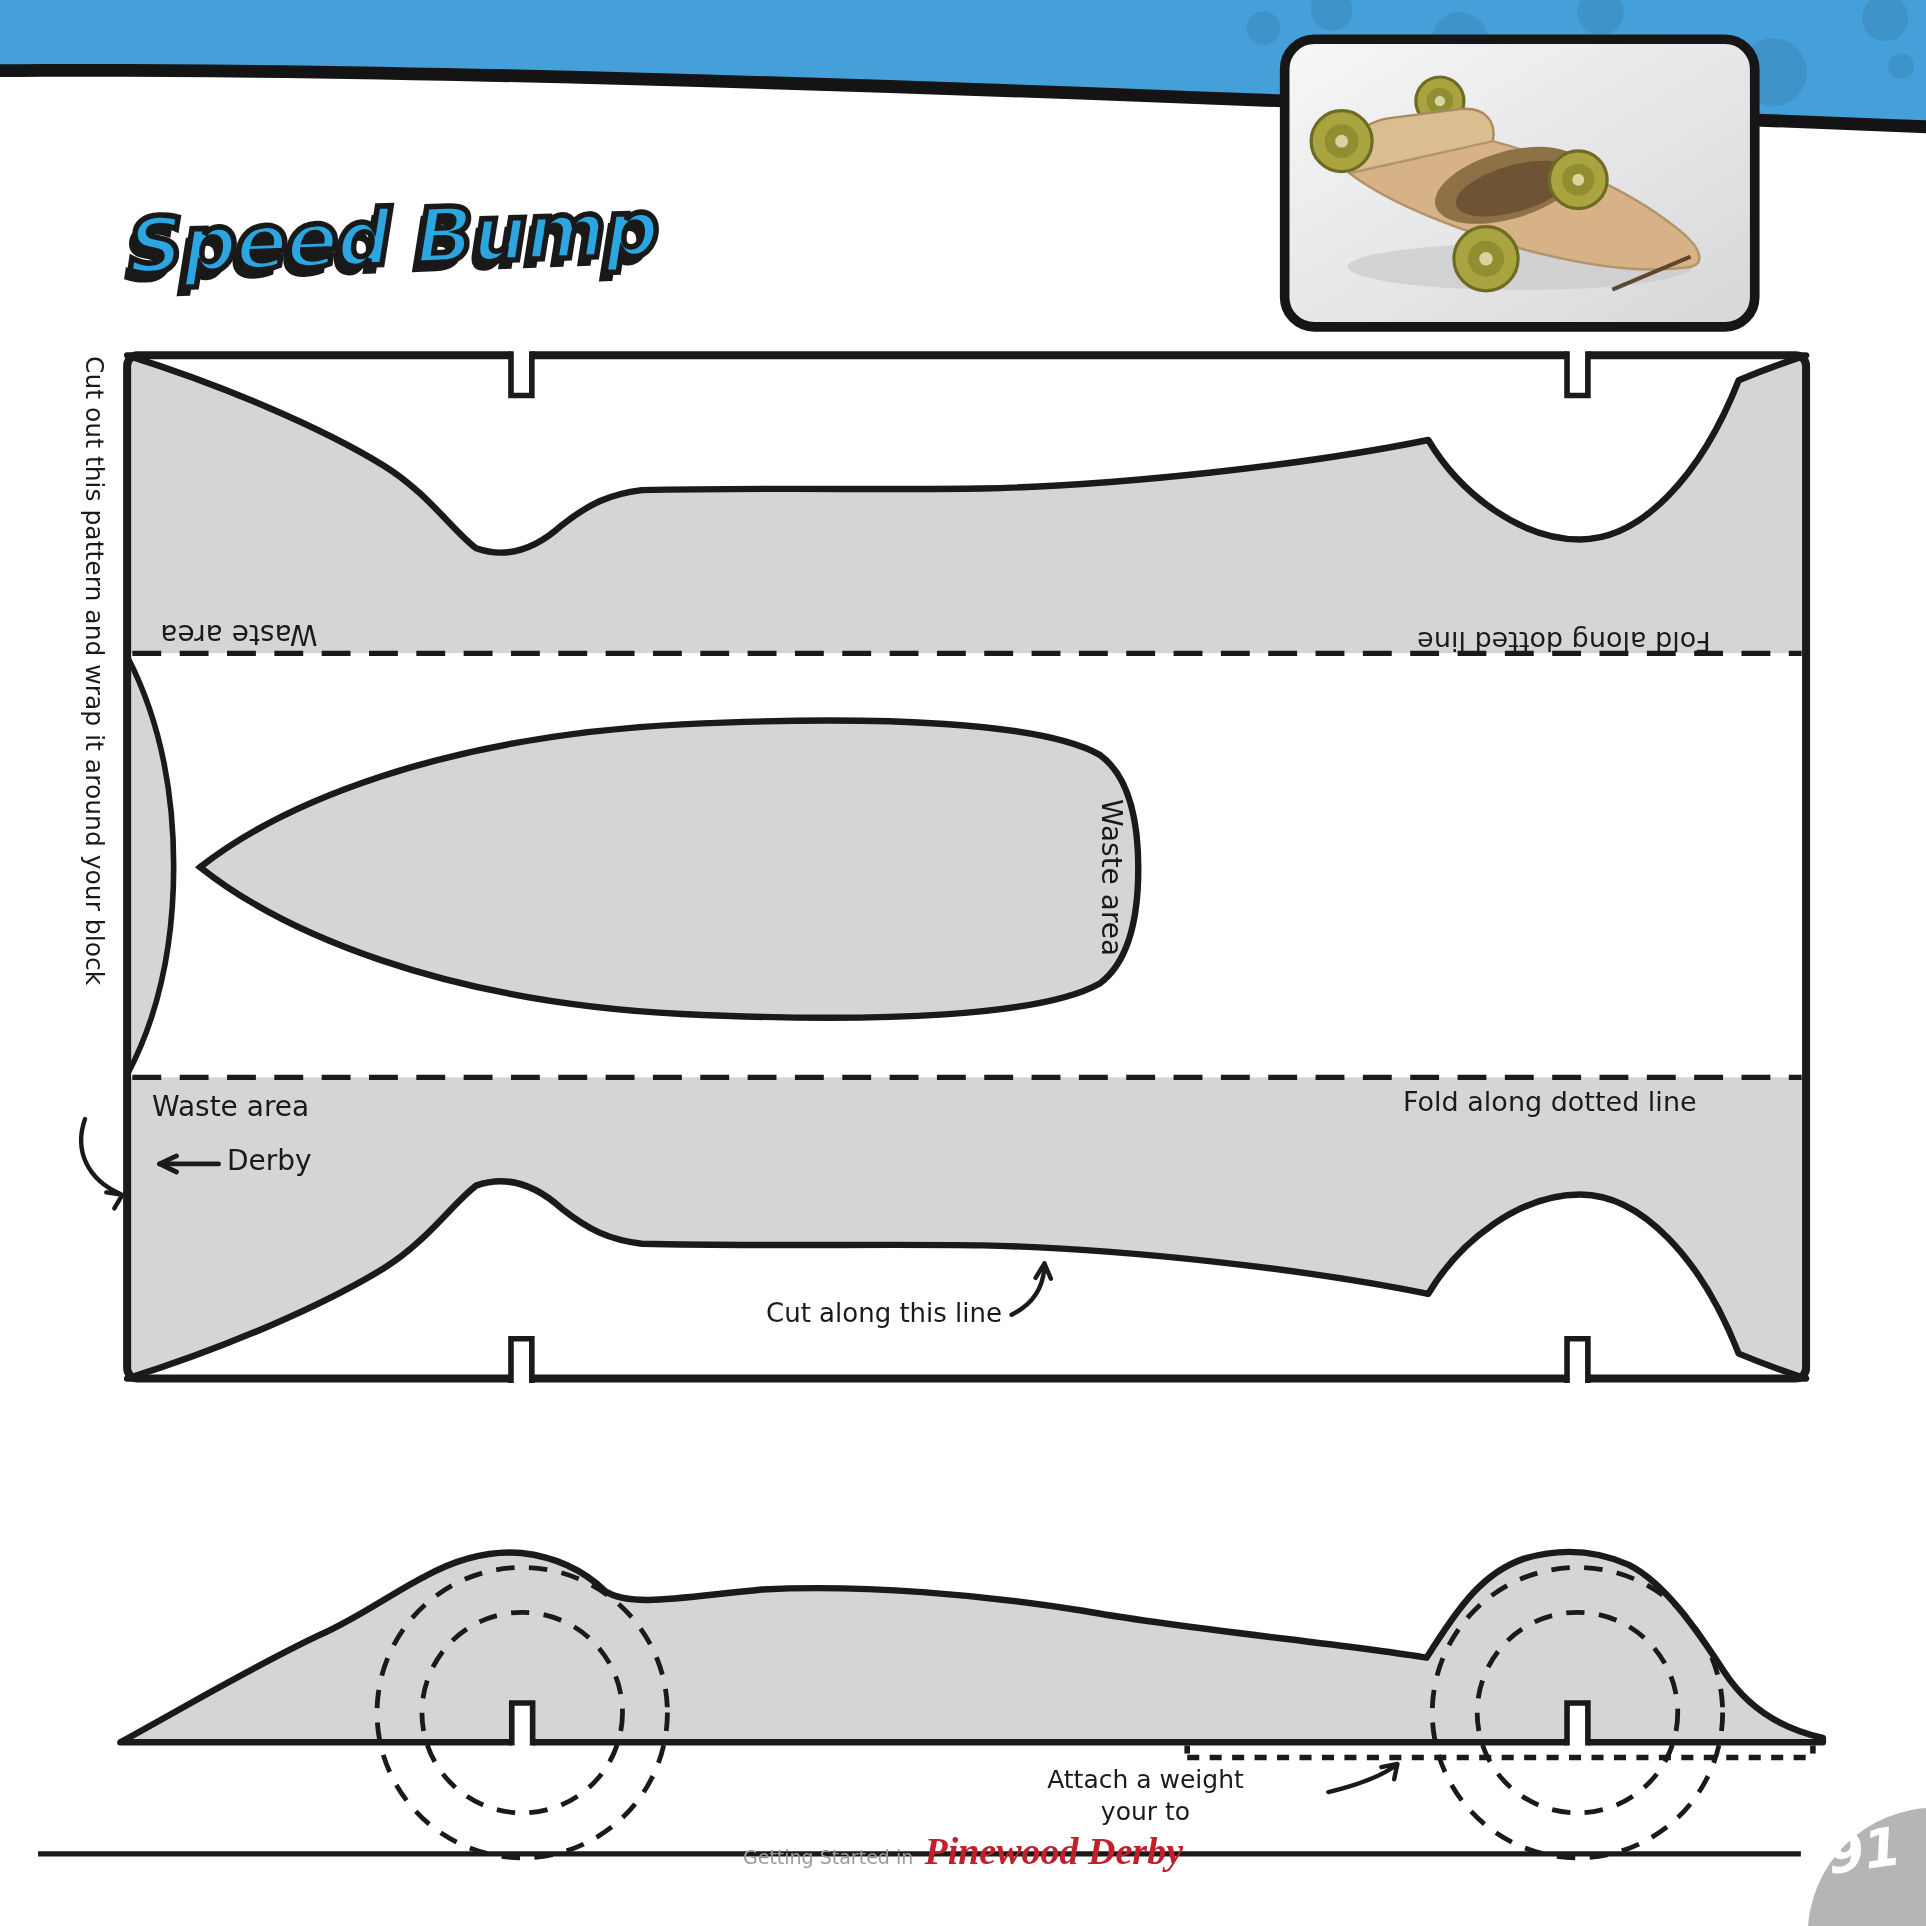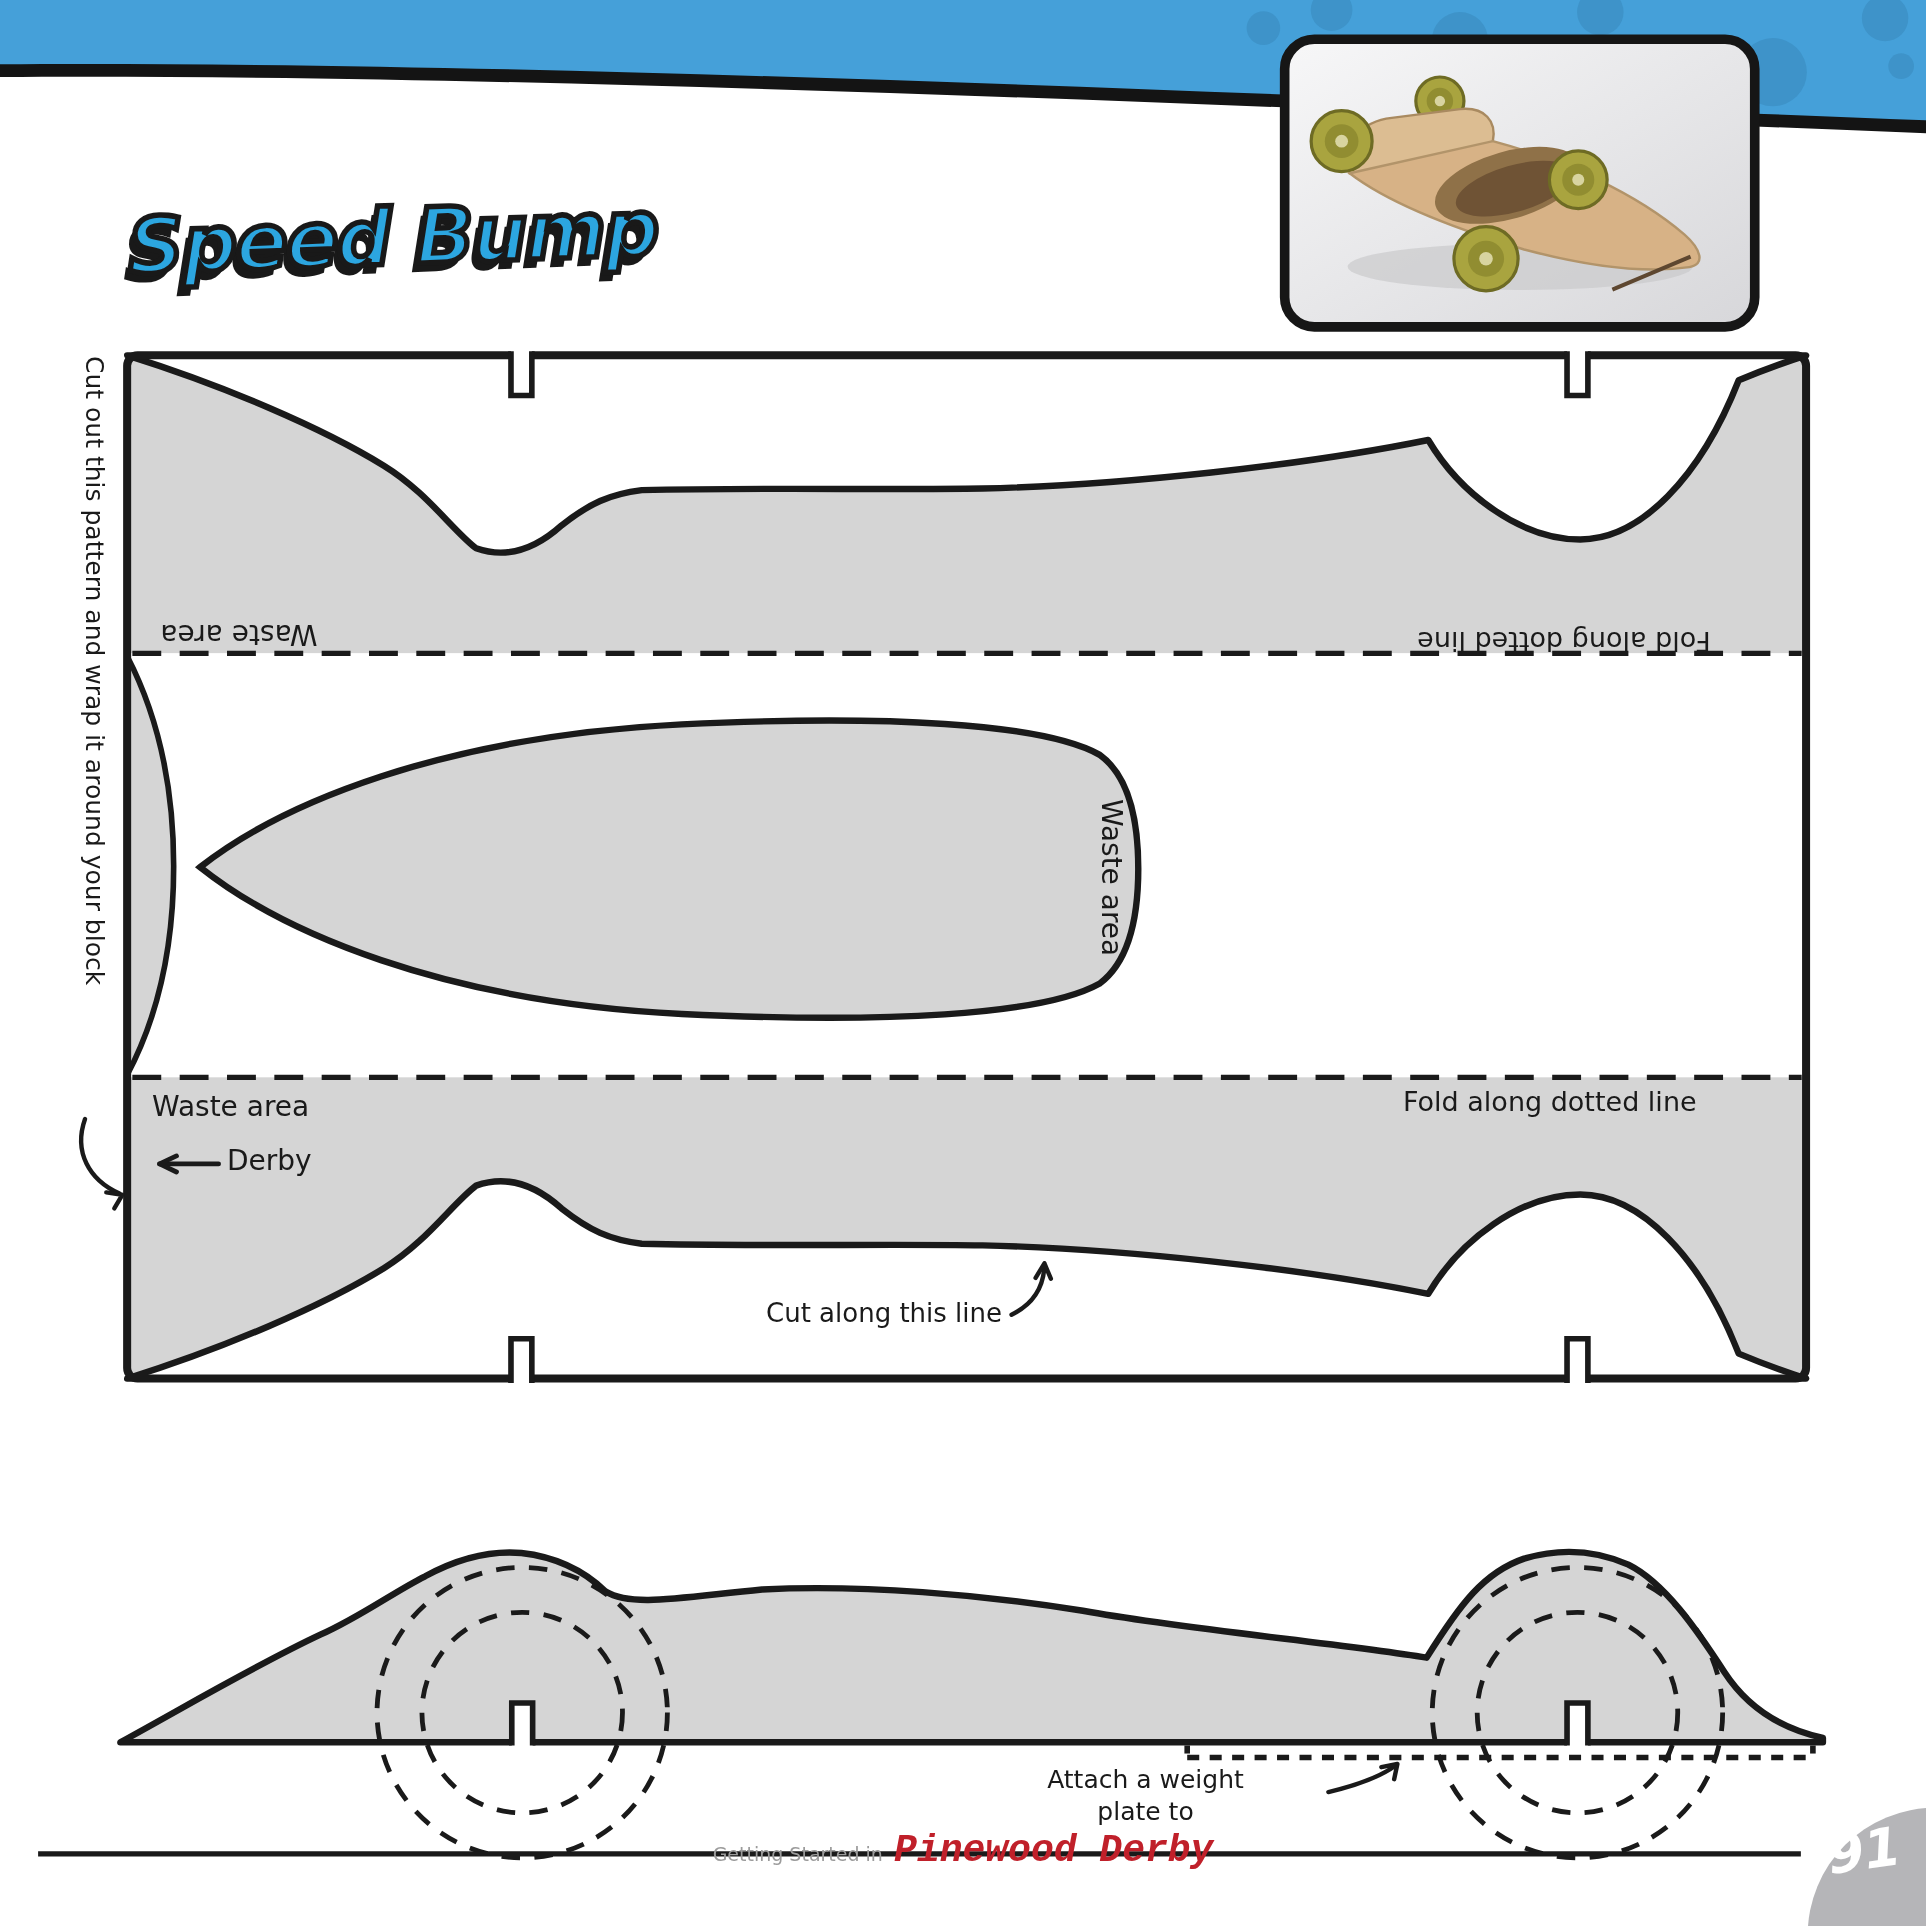--- a/index.html
+++ b/index.html
@@ -58,21 +58,21 @@
   .footer .series{
     font-size:19px;
     color:#9b9b9b;
     font-family:"DejaVu Sans",sans-serif;
   }
   .footer .booktitle{
     font-size:38px;
     font-weight:bold;
     font-style:italic;
     color:#c0202a;
-    font-family:Liberation Mono, monospace;
+    font-family:Liberation Serif, serif;
     margin-left:11.2px;
   }
   .page-num{
     position:absolute;
     left:1827px; top:1820px;
     font-size:53px;
     font-weight:bold;
     font-style:italic;
     color:#ffffff;
     transform:rotate(-8deg);
@@ -276,21 +276,21 @@
 
   <div class="label waste" style="left:152px;top:1092px;">Waste area</div>
 
   <div class="label waste" style="left:227px;top:1146px;">Derby</div>
 
   <div class="label fold" style="left:1403px;top:1088px;">Fold along dotted line</div>
 
   <div class="label annot" style="left:743px;top:1300px;">Cut along this line</div>
 
   <div class="attach-note">
-    <div>Attach a weight plate to</div>
+    <div>Attach a weight your to</div>
   </div>
 
   <div class="footer">
     <span class="series">Getting Started in</span><span class="booktitle">Pinewood Derby</span>
   </div>
 
   <div class="page-num">91</div>
 
 </div>
 

